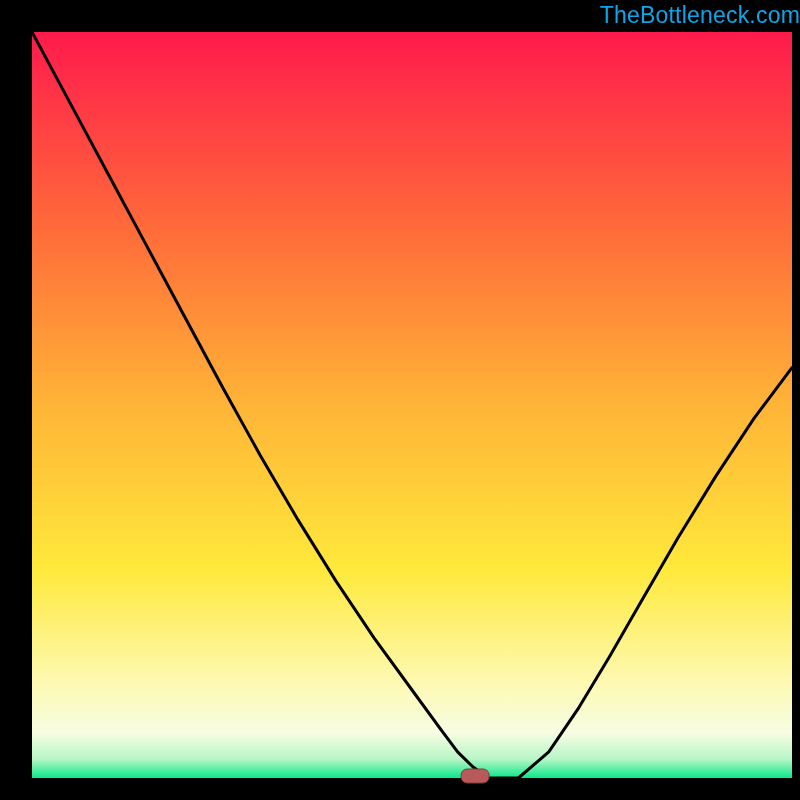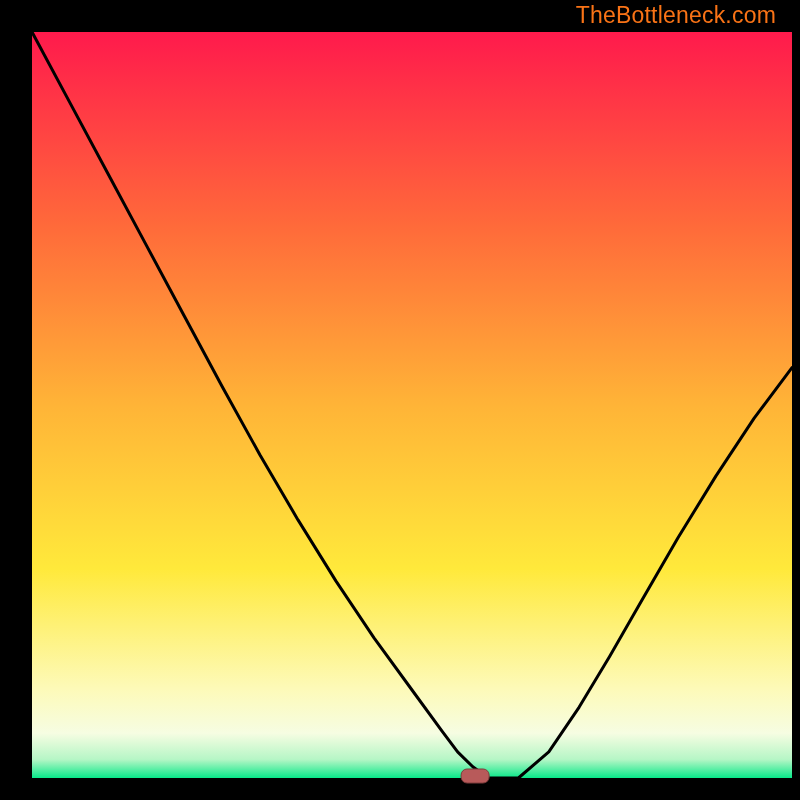--- a/index.html
+++ b/index.html
@@ -14,25 +14,25 @@
     position: relative;
     width: 800px;
     height: 800px;
   }
   svg {
     display: block;
   }
   .watermark {
     position: absolute;
     top: 2px;
-    right: 24px;
+    right: 0;
     font-family: Arial, Helvetica, sans-serif;
     font-size: 23px;
     font-weight: 500;
-    color: #f97316;
+    color: #0ea5e9;
     letter-spacing: 0.2px;
     user-select: none;
   }
 </style>
 </head>
 <body>
 
 <div id="wrap">
   <svg id="svg" width="800" height="800" viewBox="0 0 800 800">
     <defs>

